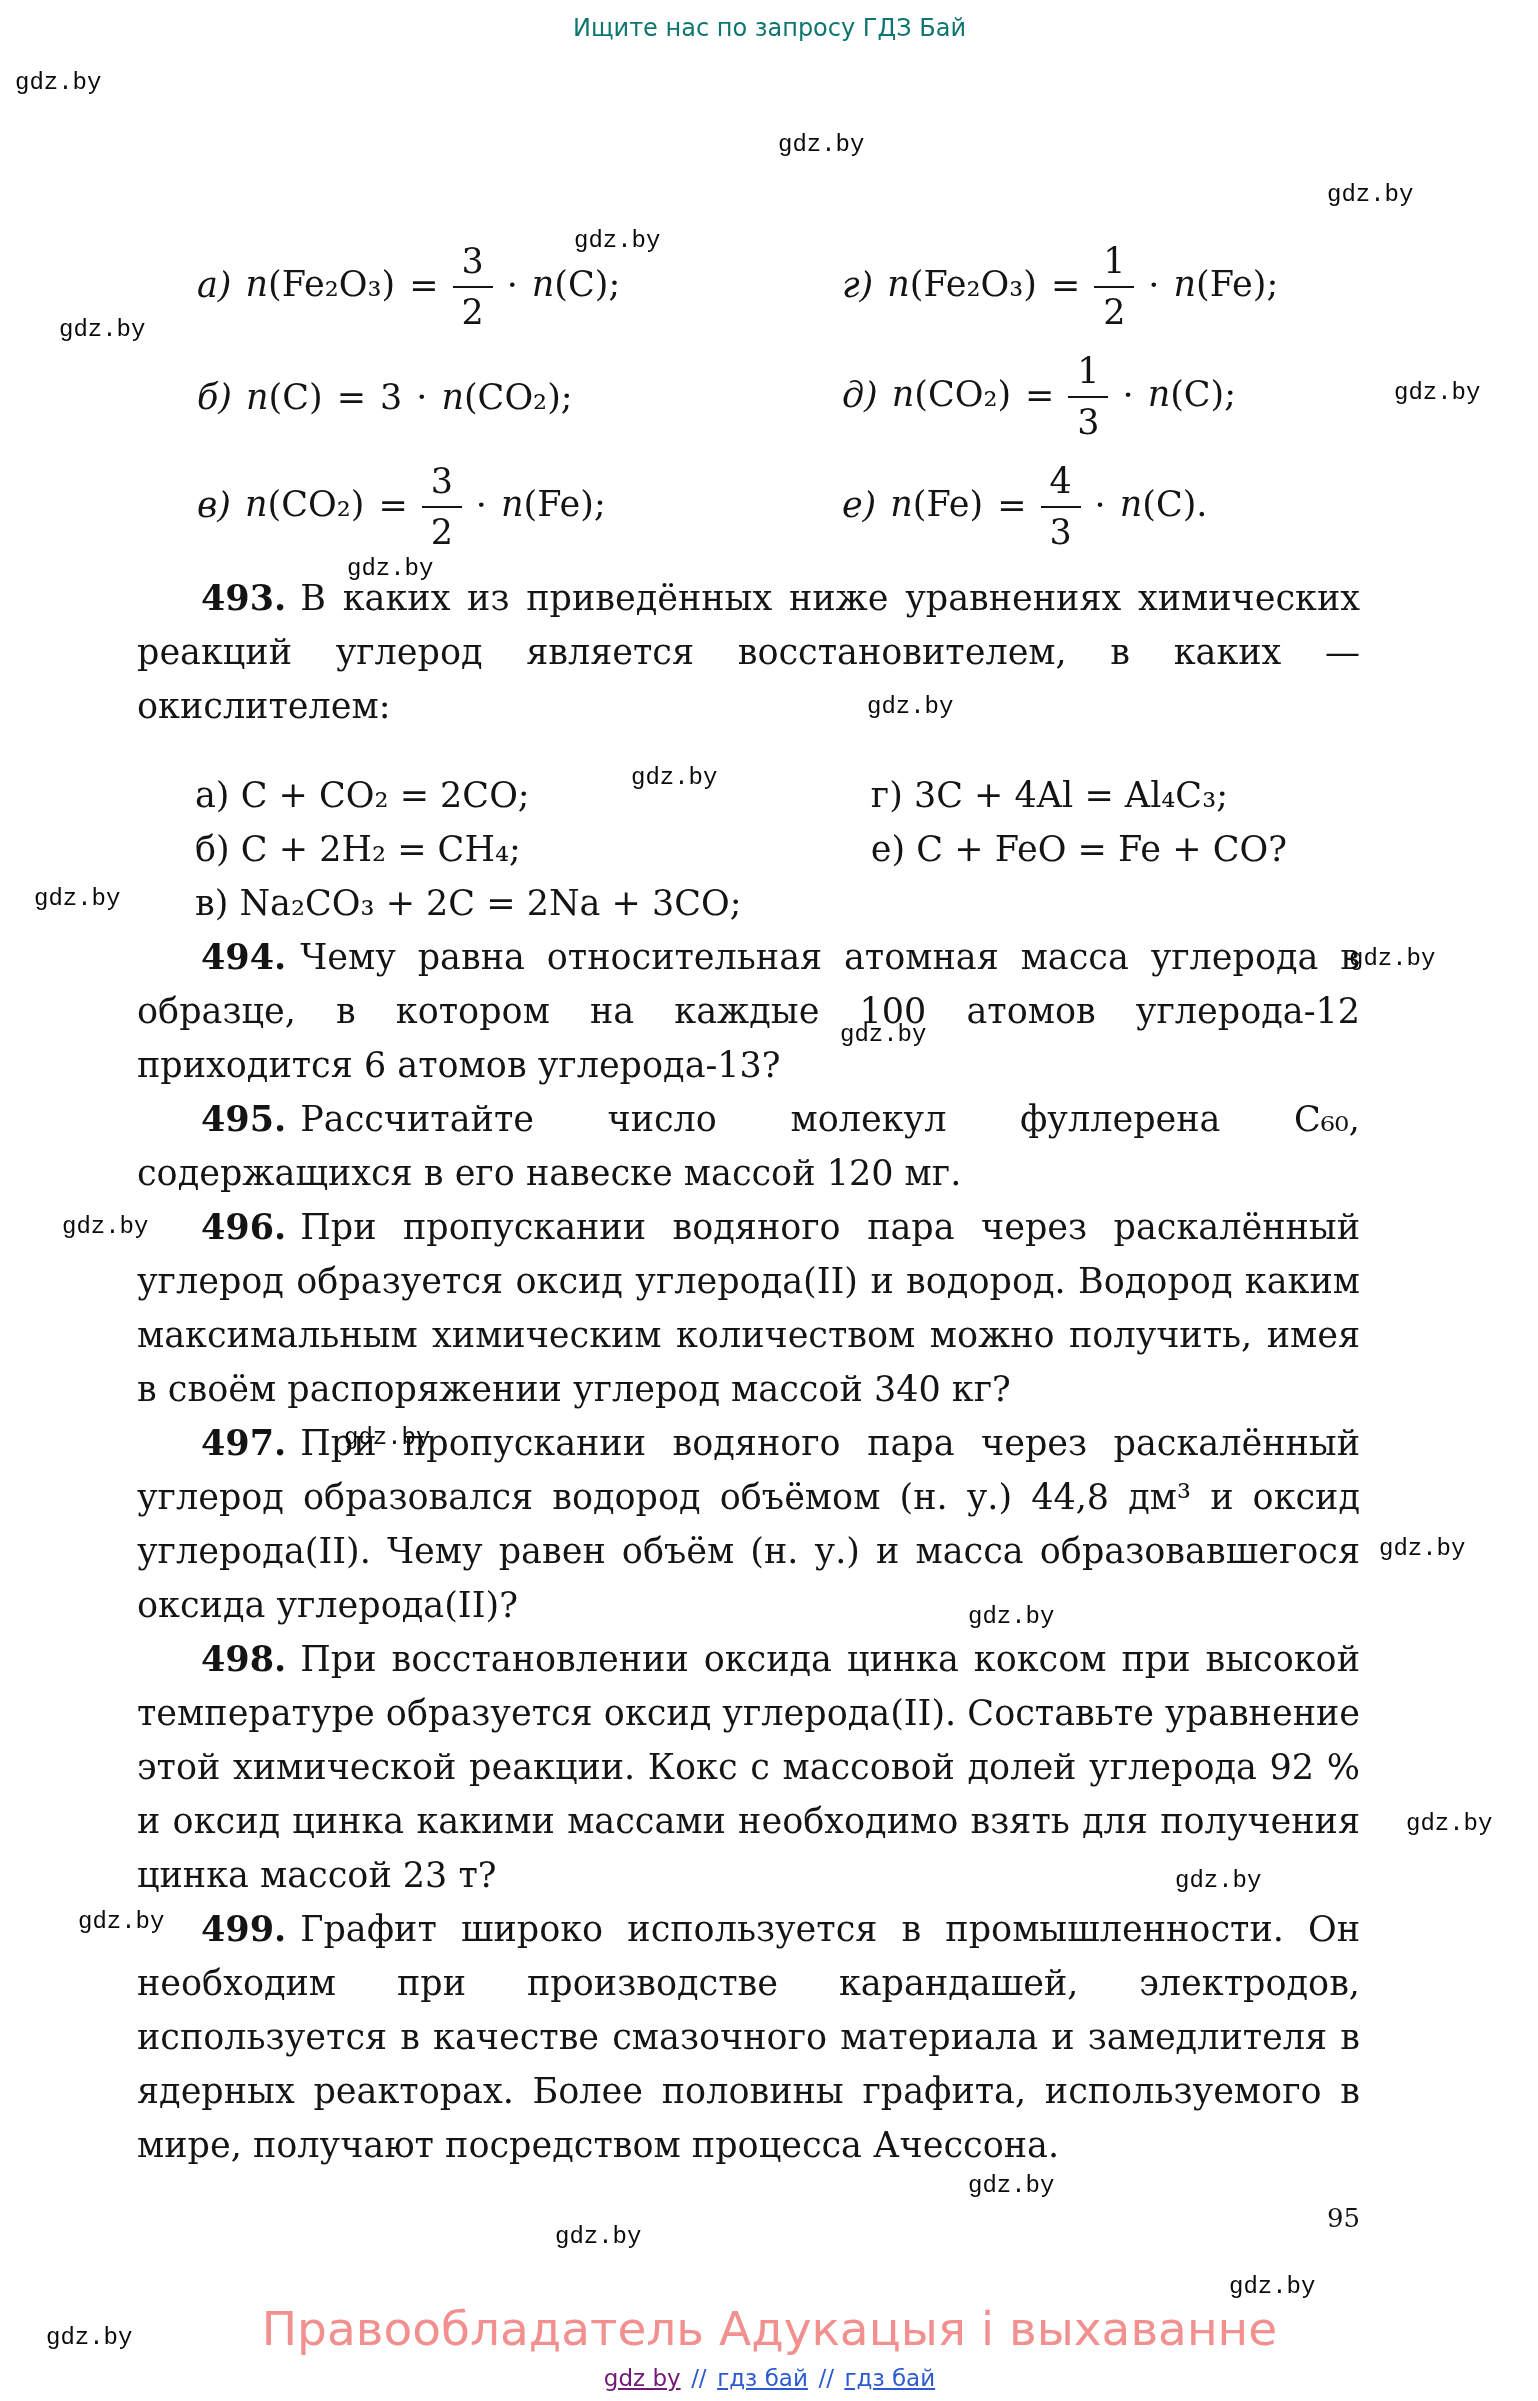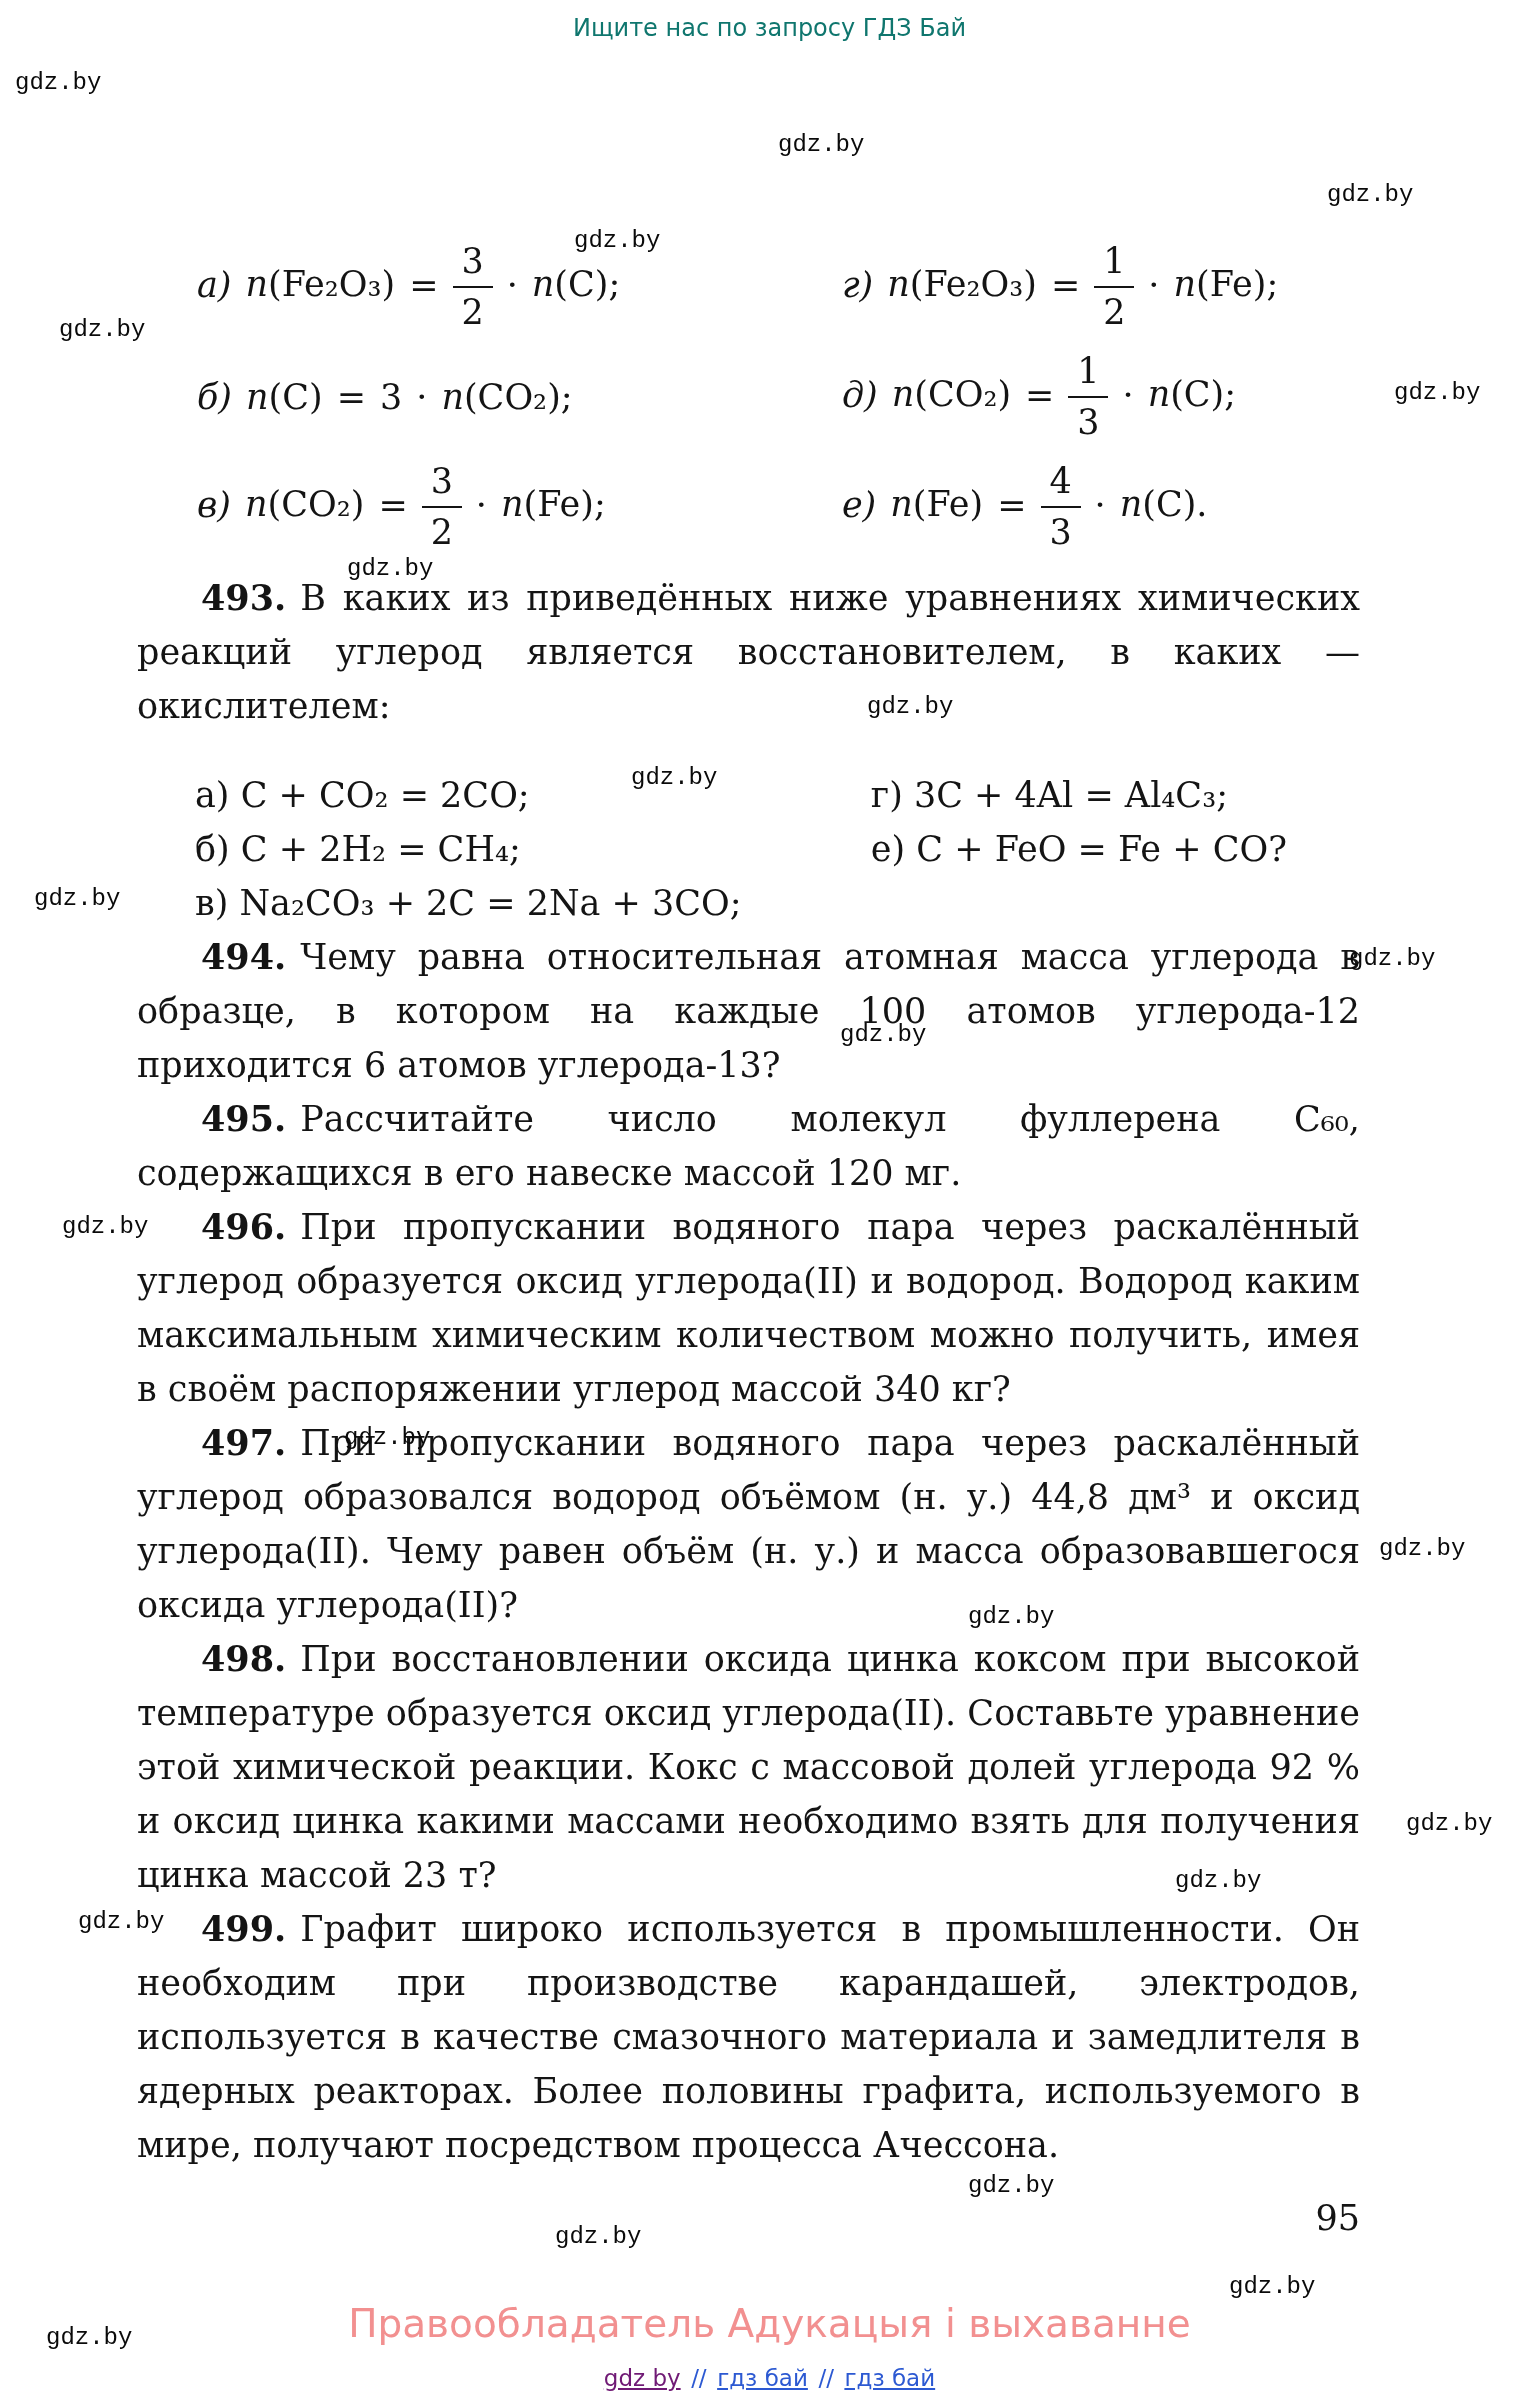--- a/index.html
+++ b/index.html
@@ -56,28 +56,28 @@
   
   .prob { margin: 0; text-indent: 64px; }
   .pnum { font-weight: bold; margin-right: 14px; }
 
   
   .eq-list { display: flex; text-align: left; margin-top: 35px; }
   .eq-col { white-space: nowrap; }
   .eq-col.left { width: 60%; padding-left: 58px; }
   .eq-item { line-height: 54px; }
 
-  .pageno { text-align: right; margin-top: 19.5px; font-size: 35px; }
+  .pageno { text-align: right; margin-top: 19.5px; font-size: 26px; }
 
   
   .copyright {
     position: absolute; top: 2301px; left: 0; width: 100%;
     text-align: center;
     font-family: "DejaVu Sans", "Liberation Sans", sans-serif;
-    font-size: 39px; color: #f29090;
+    font-size: 47px; color: #f29090;
   }
 
   
   .links {
     position: absolute; top: 2365px; left: 0; width: 100%;
     text-align: center;
     font-family: "DejaVu Sans", "Liberation Sans", sans-serif;
     font-size: 23px;
   }
   .links a { color: #2c59d2; text-decoration: underline; margin: 0 7px; cursor: pointer; }

